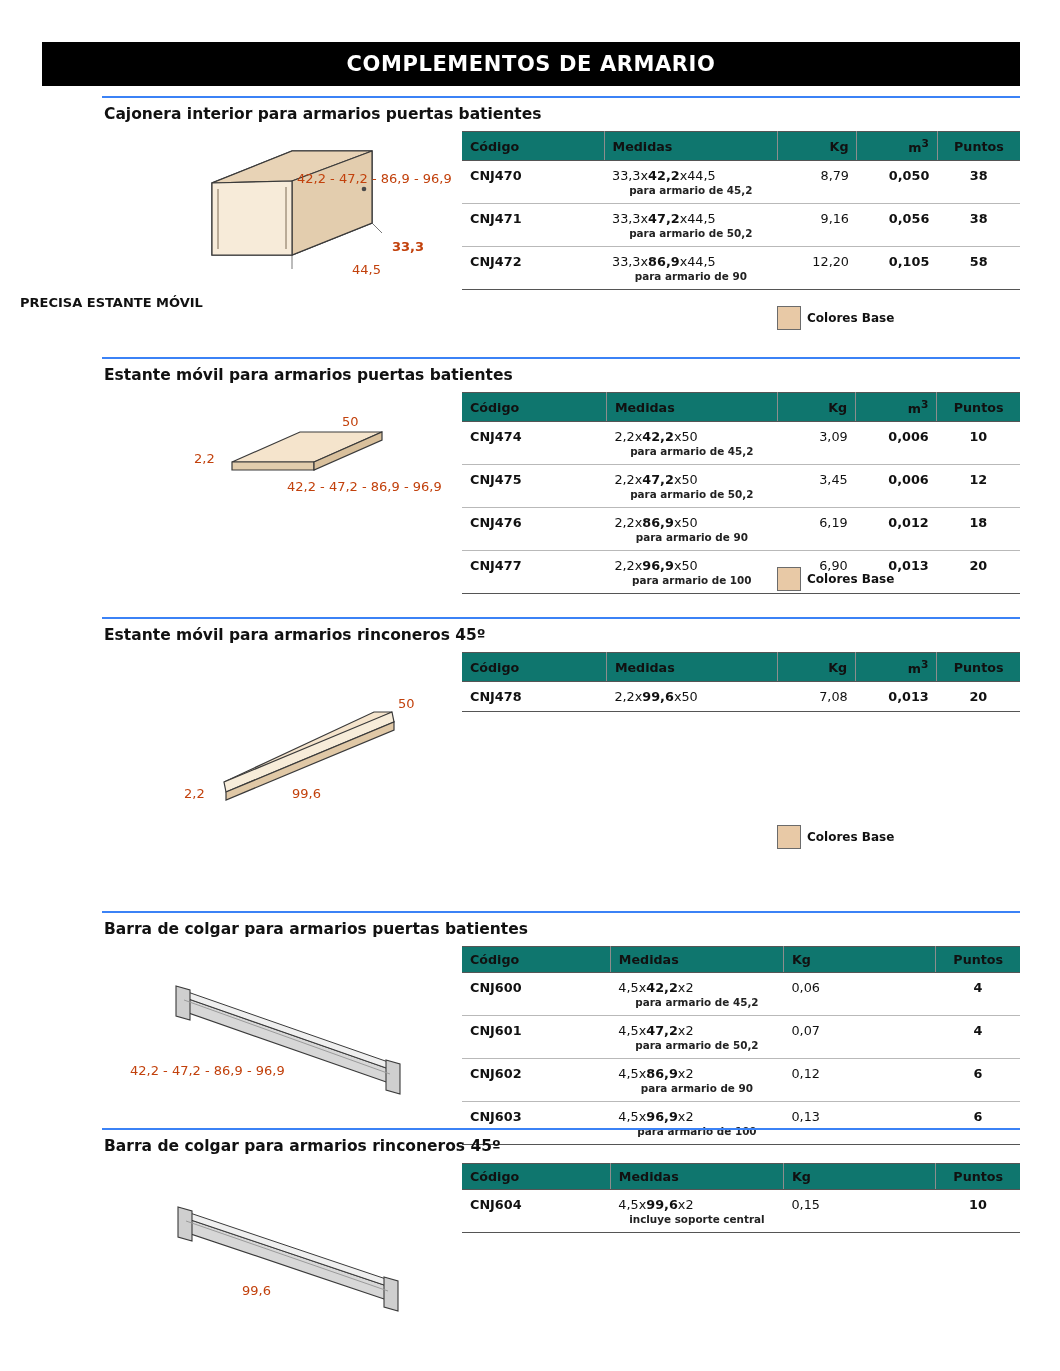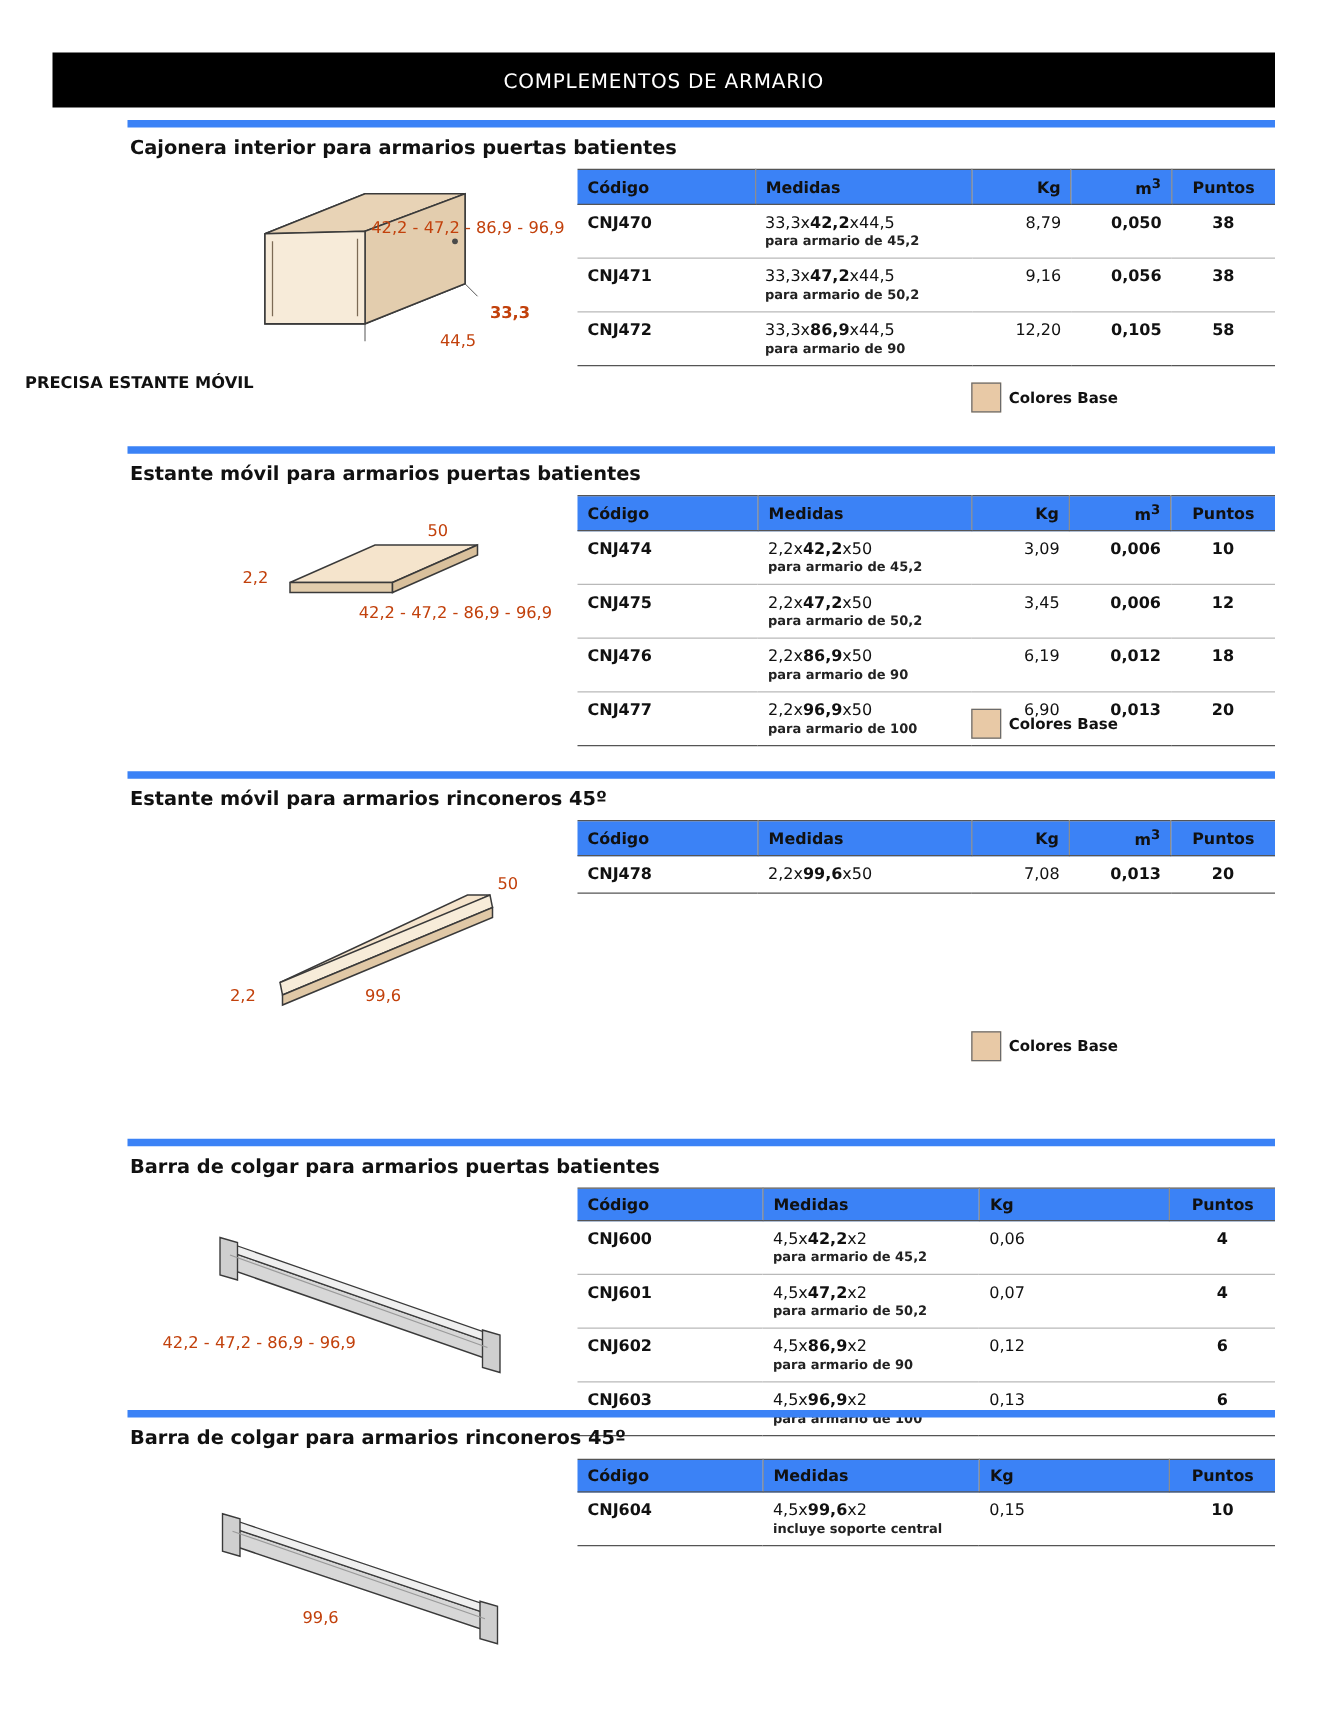--- a/index.html
+++ b/index.html
@@ -28,36 +28,36 @@
     top: 42px;
     width: 978px;
     height: 44px;
     background: #000000;
     color: #ffffff;
     display: flex;
     align-items: center;
     justify-content: center;
   }
   .header-bar .title {
-    font-size: 16px;
-    font-weight: normal;
+    font-size: 21px;
+    font-weight: bold;
     letter-spacing: 0.6px;
   }
 
   
   .section {
     position: absolute;
     left: 42px;
     width: 978px;
   }
   .sec-head {
     position: relative;
     margin-left: 60px;
     width: 918px;
-    border-top: 6px solid #3b82f6;
+    border-top: 2px solid #3b82f6;
     padding-top: 6px;
   }
   .sec-head .sec-title {
     font-size: 15.5px;
     font-weight: bold;
     color: #111;
     padding-left: 2px;
   }
 
   .sec-body {
@@ -74,42 +74,42 @@
     flex: 1 1 auto;
     padding-top: 8px;
   }
 
   table.spec {
     border-collapse: collapse;
     width: 100%;
     font-size: 12.5px;
   }
   table.spec th {
-    background: #3b82f6;
+    background: #0f766e;
     border-top: 1.5px solid #555;
     border-bottom: 1.5px solid #555;
     border-right: 1px solid #8d8d8d;
     font-weight: bold;
     text-align: left;
     padding: 5px 8px;
     font-size: 12.7px;
     color: #111;
   }
   table.spec th.num { text-align: right; }
   table.spec th.ctr { text-align: center; border-right: none; }
   table.spec td {
     border-bottom: 1px solid #b9b9b9;
     padding: 7px 8px 7px 8px;
     vertical-align: top;
     font-size: 12.8px;
   }
   table.spec tr:last-child td { border-bottom: 1.6px solid #555; }
   td.code { font-weight: bold; width: 150px; }
   td.med { width: 175px; }
-  td.med .sub { display: block; font-size: 10.4px; font-weight: bold; color: #222; margin-top: 1px; }
+  td.med .sub { display: block; font-size: 10.4px; font-weight: bold; color: #222; margin-top: 1px; text-align: center; }
   td.kg { width: 72px; text-align: right; }
   td.m3 { width: 72px; text-align: right; font-weight: bold; }
   td.pts { width: 72px; text-align: center; font-weight: bold; }
   td.kg-left { width: 160px; text-align: left; }
   .b { font-weight: bold; }
 
   .colors-note {
     position: absolute;
     display: flex;
     align-items: center;

